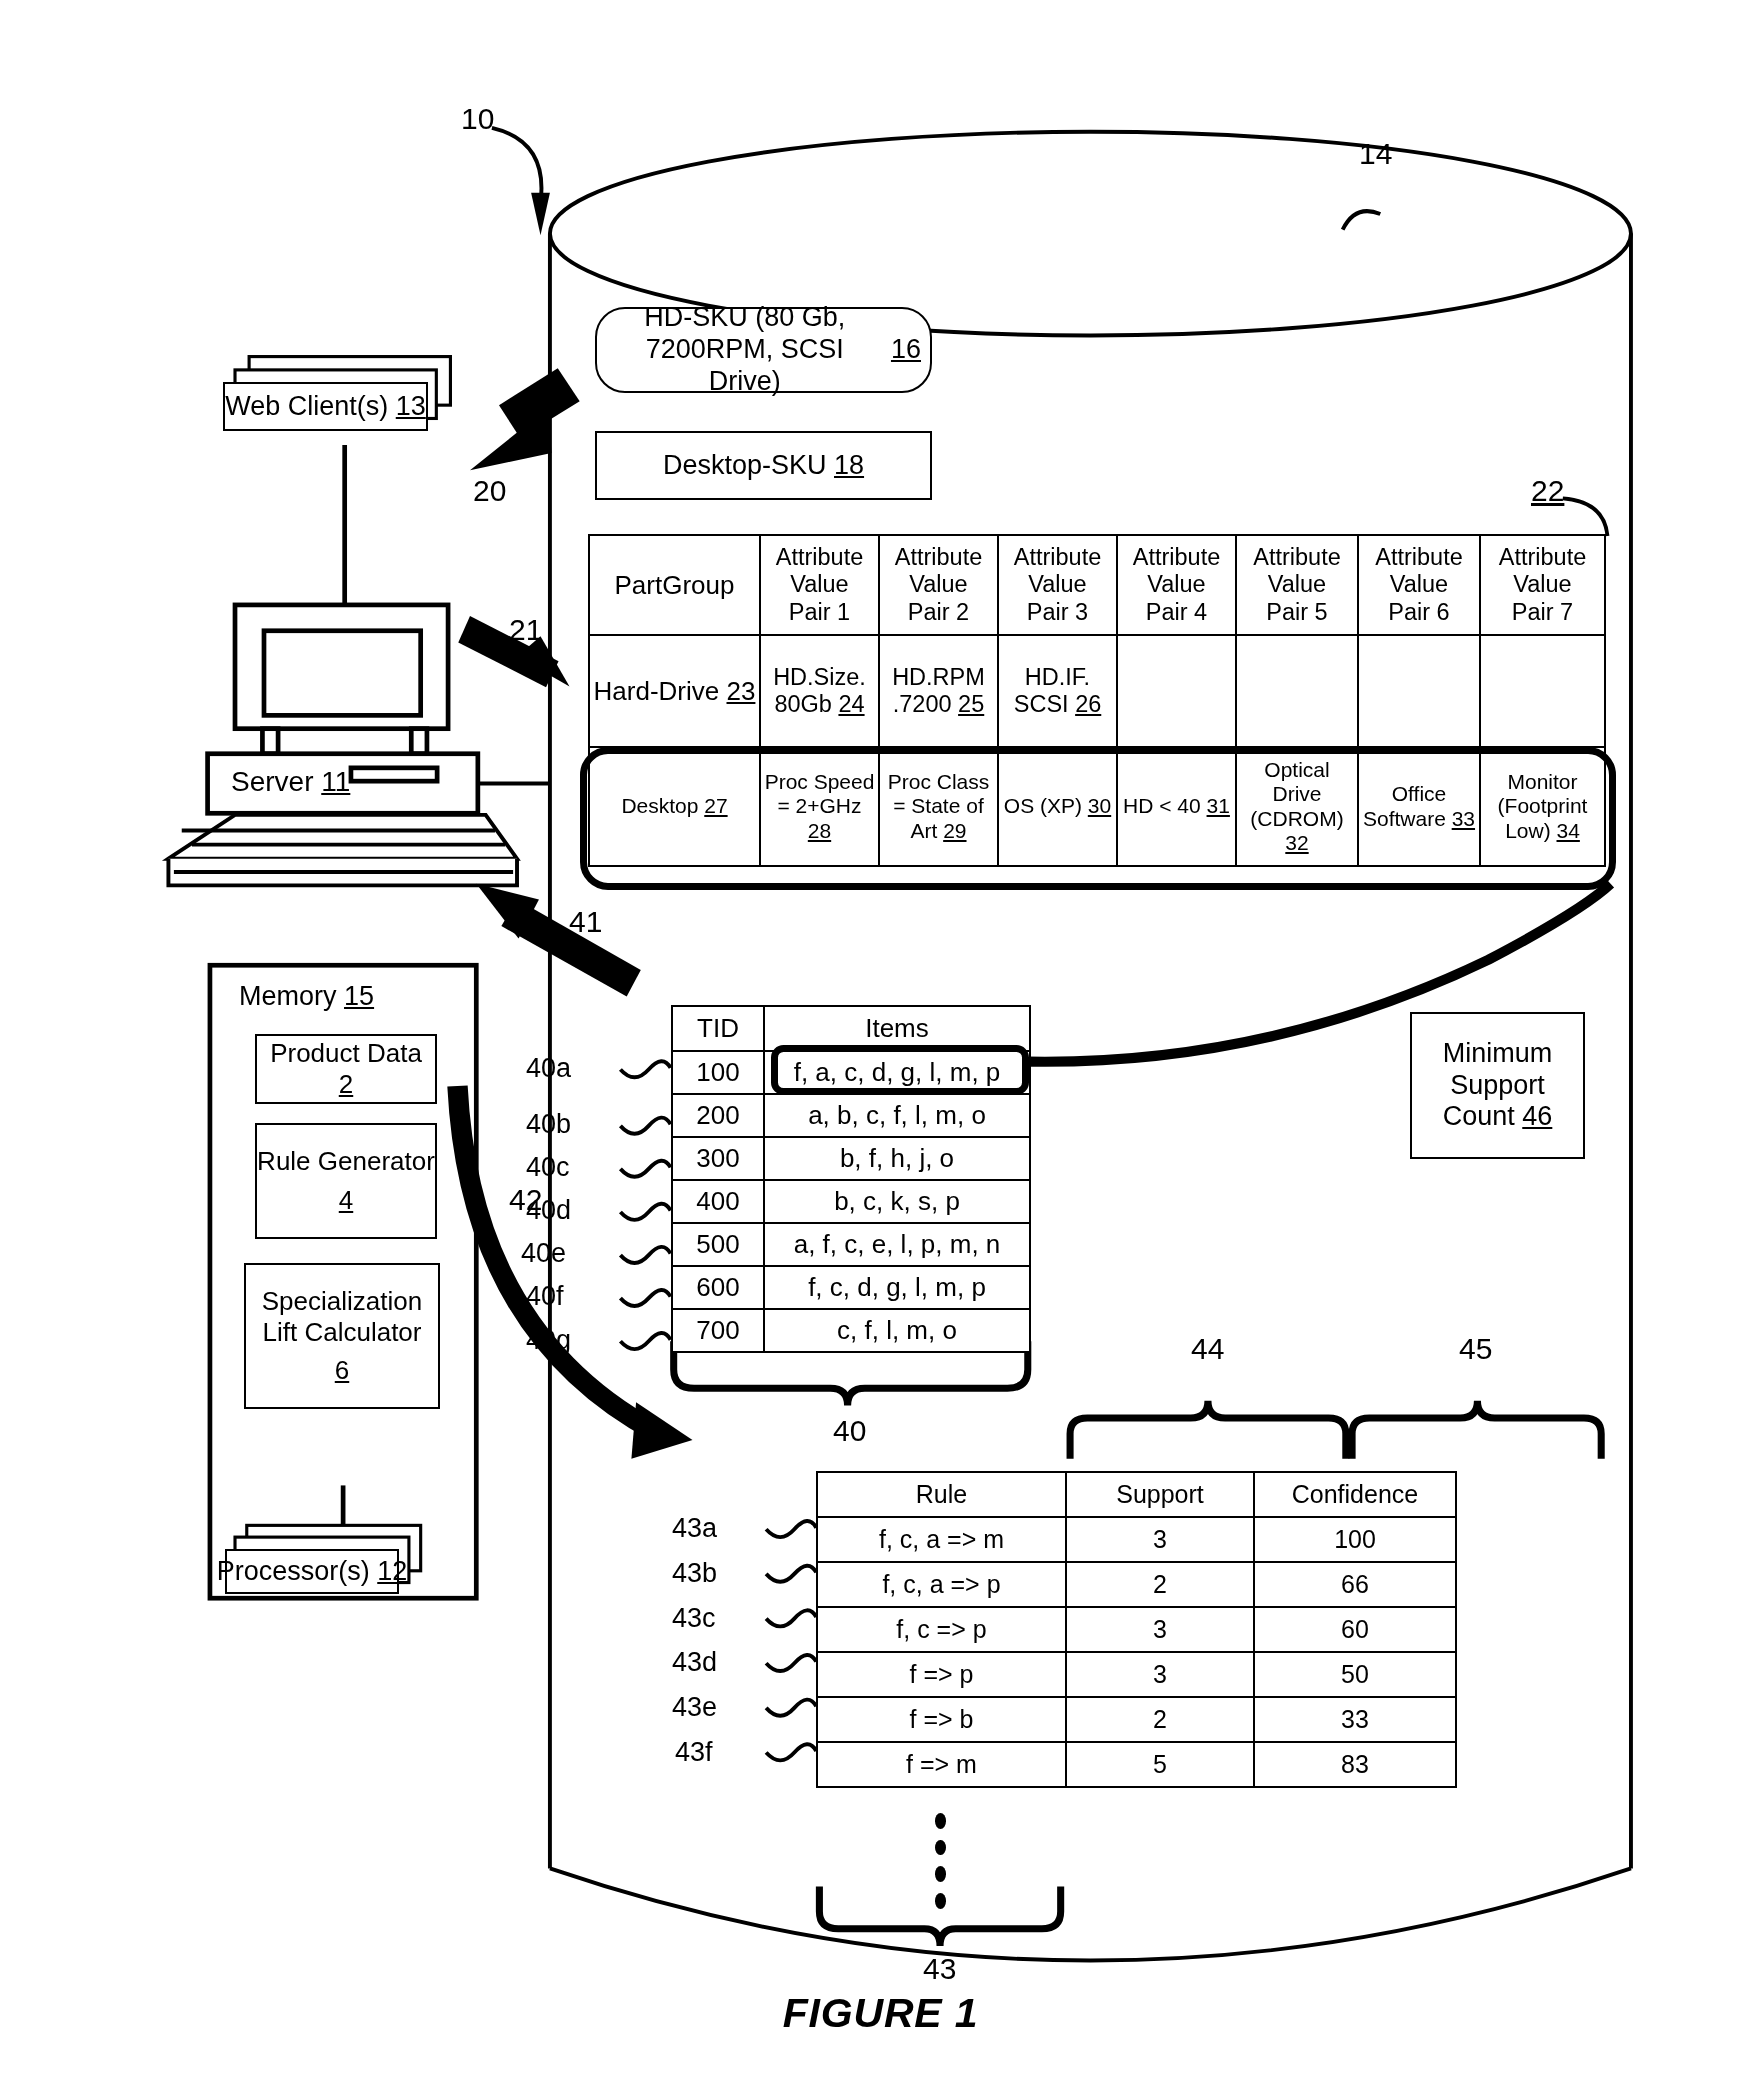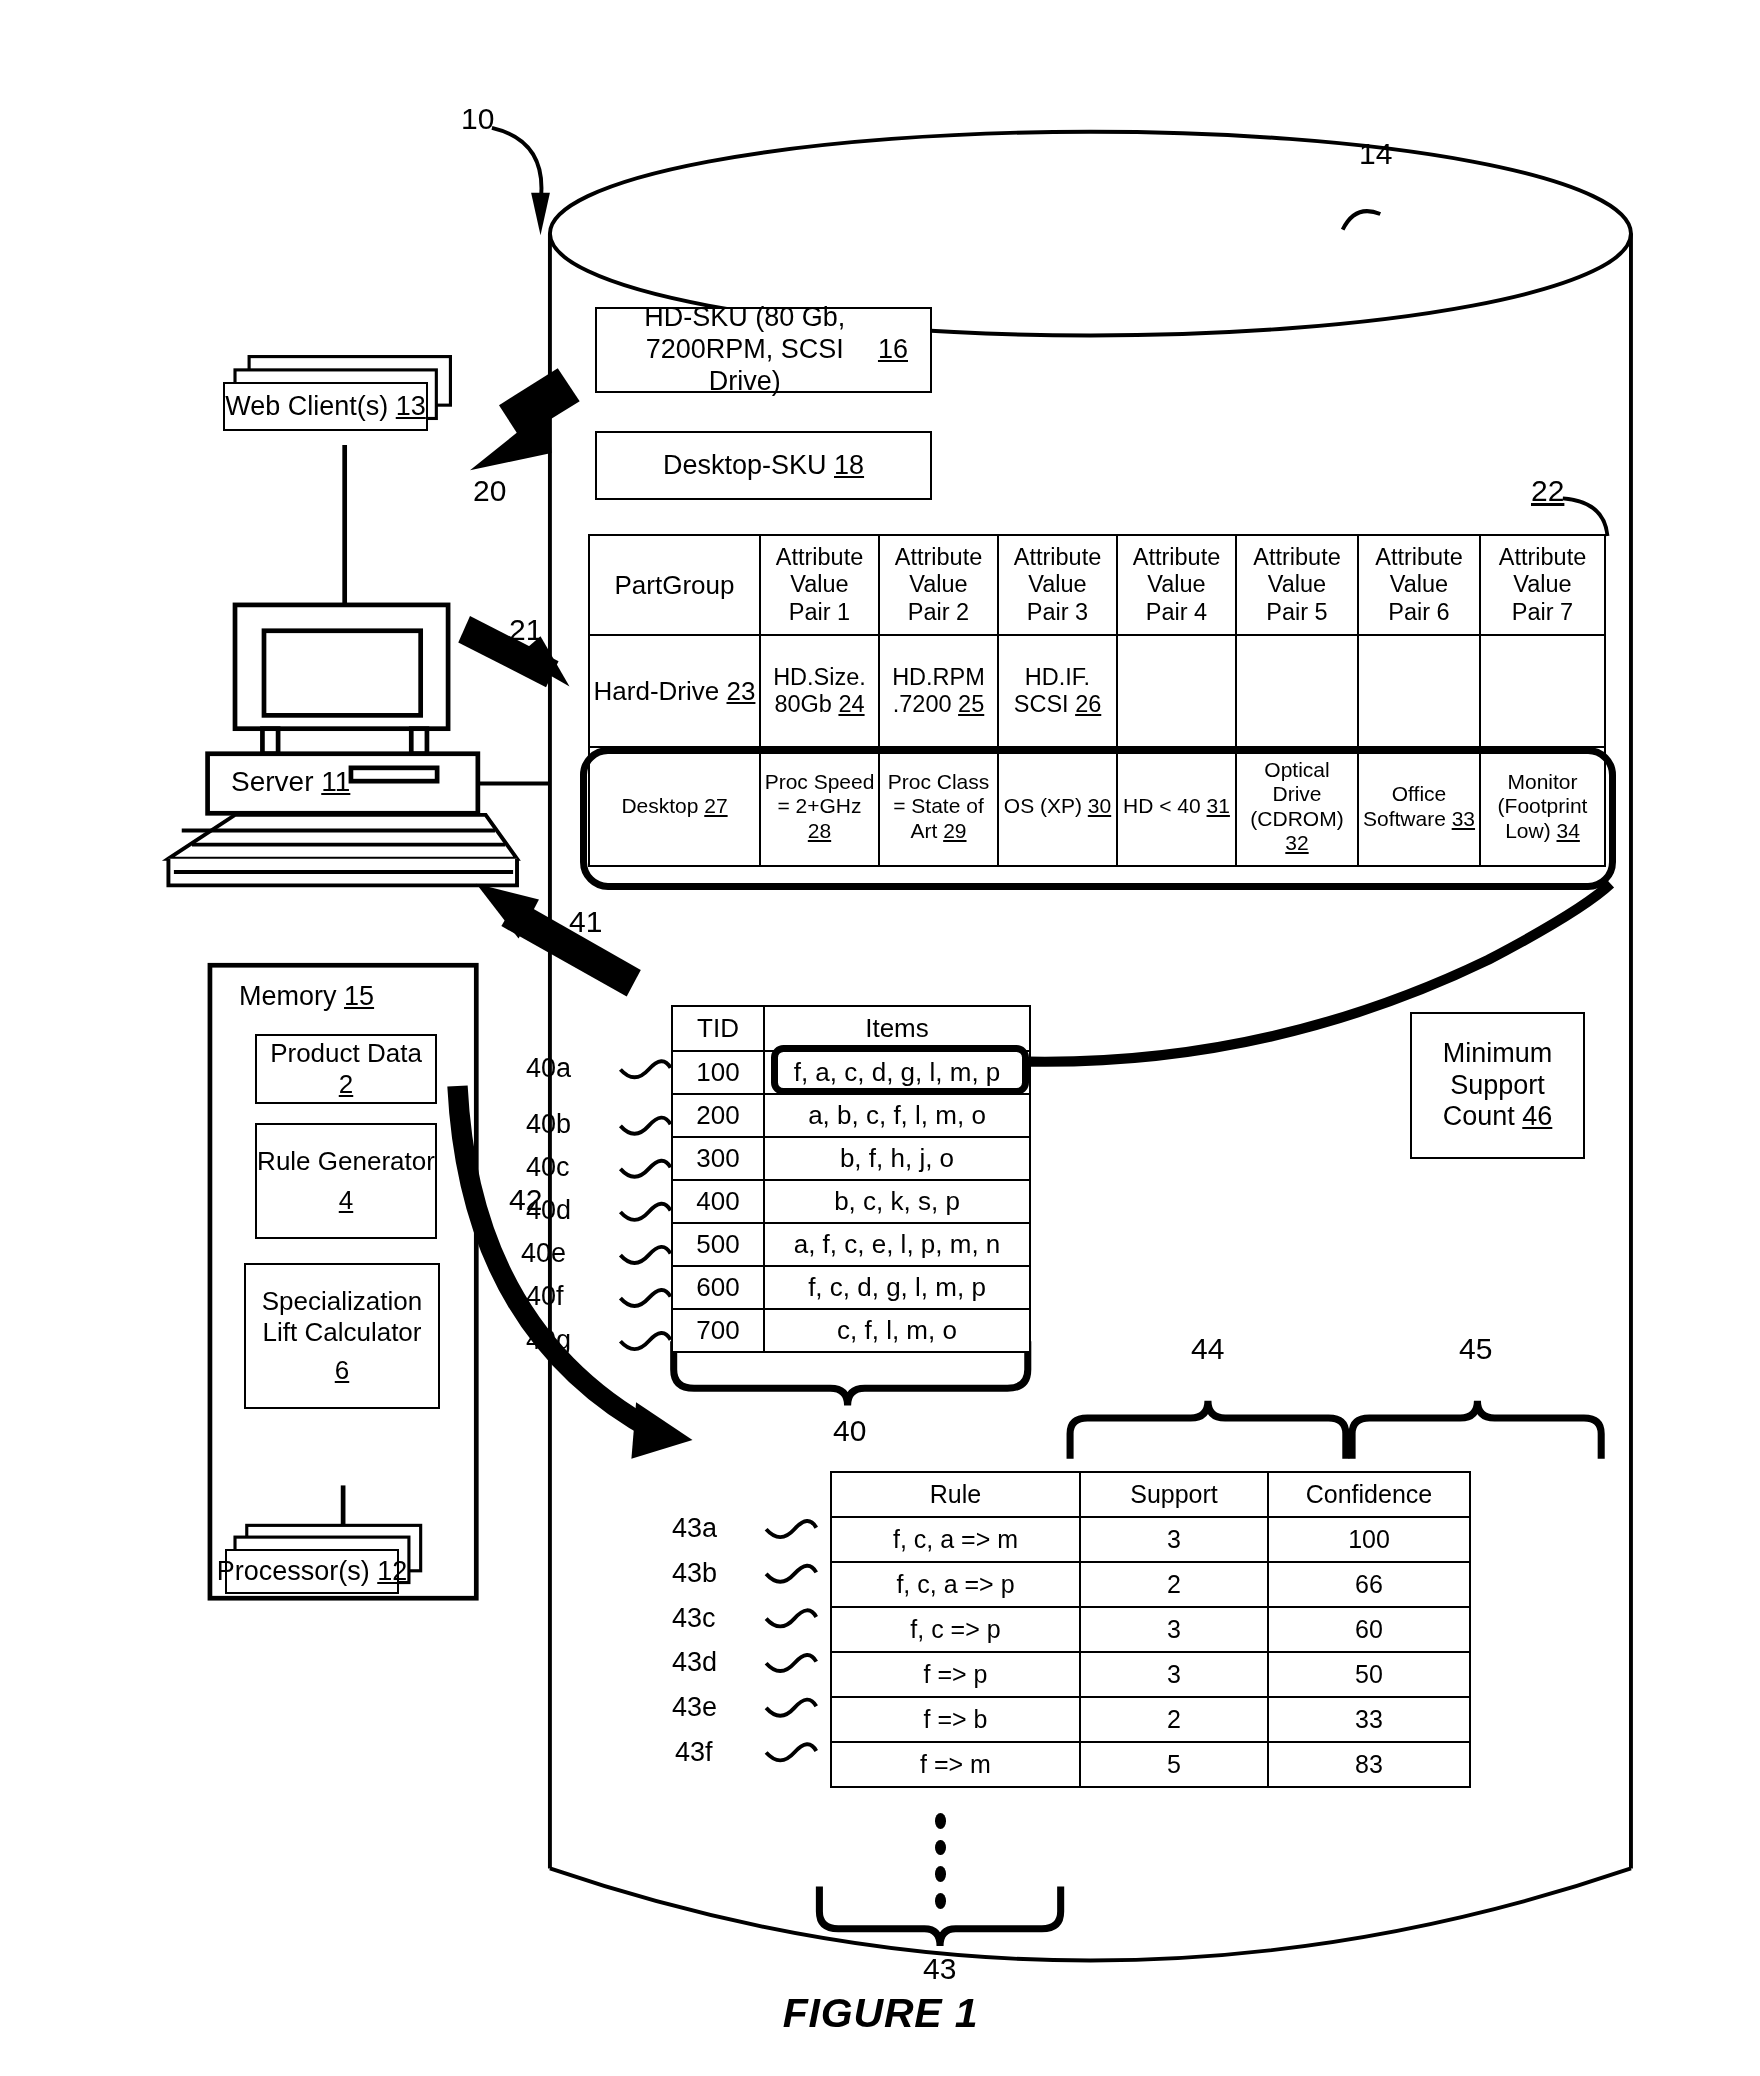--- a/index.html
+++ b/index.html
@@ -34,21 +34,21 @@
   #tid-table{left:671px;top:1005px;width:360px;}
   #tid-table td{font-size:26px;height:43px;}
   #tid-table td.tid{width:92px;}
   #tid-table tr.hdr td{height:45px;}
 
   
   #items-ring{position:absolute;left:771px;top:1045px;width:258px;height:50px;
               border:7px solid #000;border-radius:12.5px;box-sizing:border-box;}
 
   
-  #rule-table{left:816px;top:1471px;width:641px;margin-left:14px;}
+  #rule-table{left:816px;top:1471px;width:641px;}
   #rule-table td{font-size:25px;height:45px;}
   #rule-table td.c1{width:249px;}
   #rule-table td.c2{width:188px;}
   #rule-table tr.hdr td{height:45px;}
 
   .rowref{position:absolute;font-size:27px;white-space:nowrap;}
 
   
   .memtitle{position:absolute;font-size:27px;}
   #fig-caption{position:absolute;left:0;top:1990px;width:1761px;text-align:center;
@@ -210,21 +210,21 @@
   </div>
   <div class="box" style="left:244px;top:1263px;width:196px;height:146px;font-size:26px;flex-direction:column;padding:0 6px;">
     <span>Specialization Lift Calculator</span>
     <span class="u" style="margin-top:7.8px;">6</span>
   </div>
 
   <div class="box" style="left:225px;top:1549px;width:174px;height:45px;font-size:27px;">
     <span>Processor(s)</span>&nbsp;<span class="u">12</span>
   </div>
 
-  <div class="box" style="left:595px;top:307px;width:337px;height:86px;font-size:27px;padding:0 22px;">
+  <div class="box" style="left:595px;top:307px;width:337px;height:86px;font-size:27px;padding:0 9px;border-radius:30px;">
     <span>HD-SKU (80 Gb, 7200RPM, SCSI Drive)</span>&nbsp;<span class="u">16</span>
   </div>
   <div class="box" style="left:595px;top:431px;width:337px;height:69px;font-size:27px;">
     <span>Desktop-SKU</span>&nbsp;<span class="u">18</span>
   </div>
 
   <table class="grid" id="attr-table">
     <colgroup>
       <col style="width:171px">
         <col style="width:119px">

